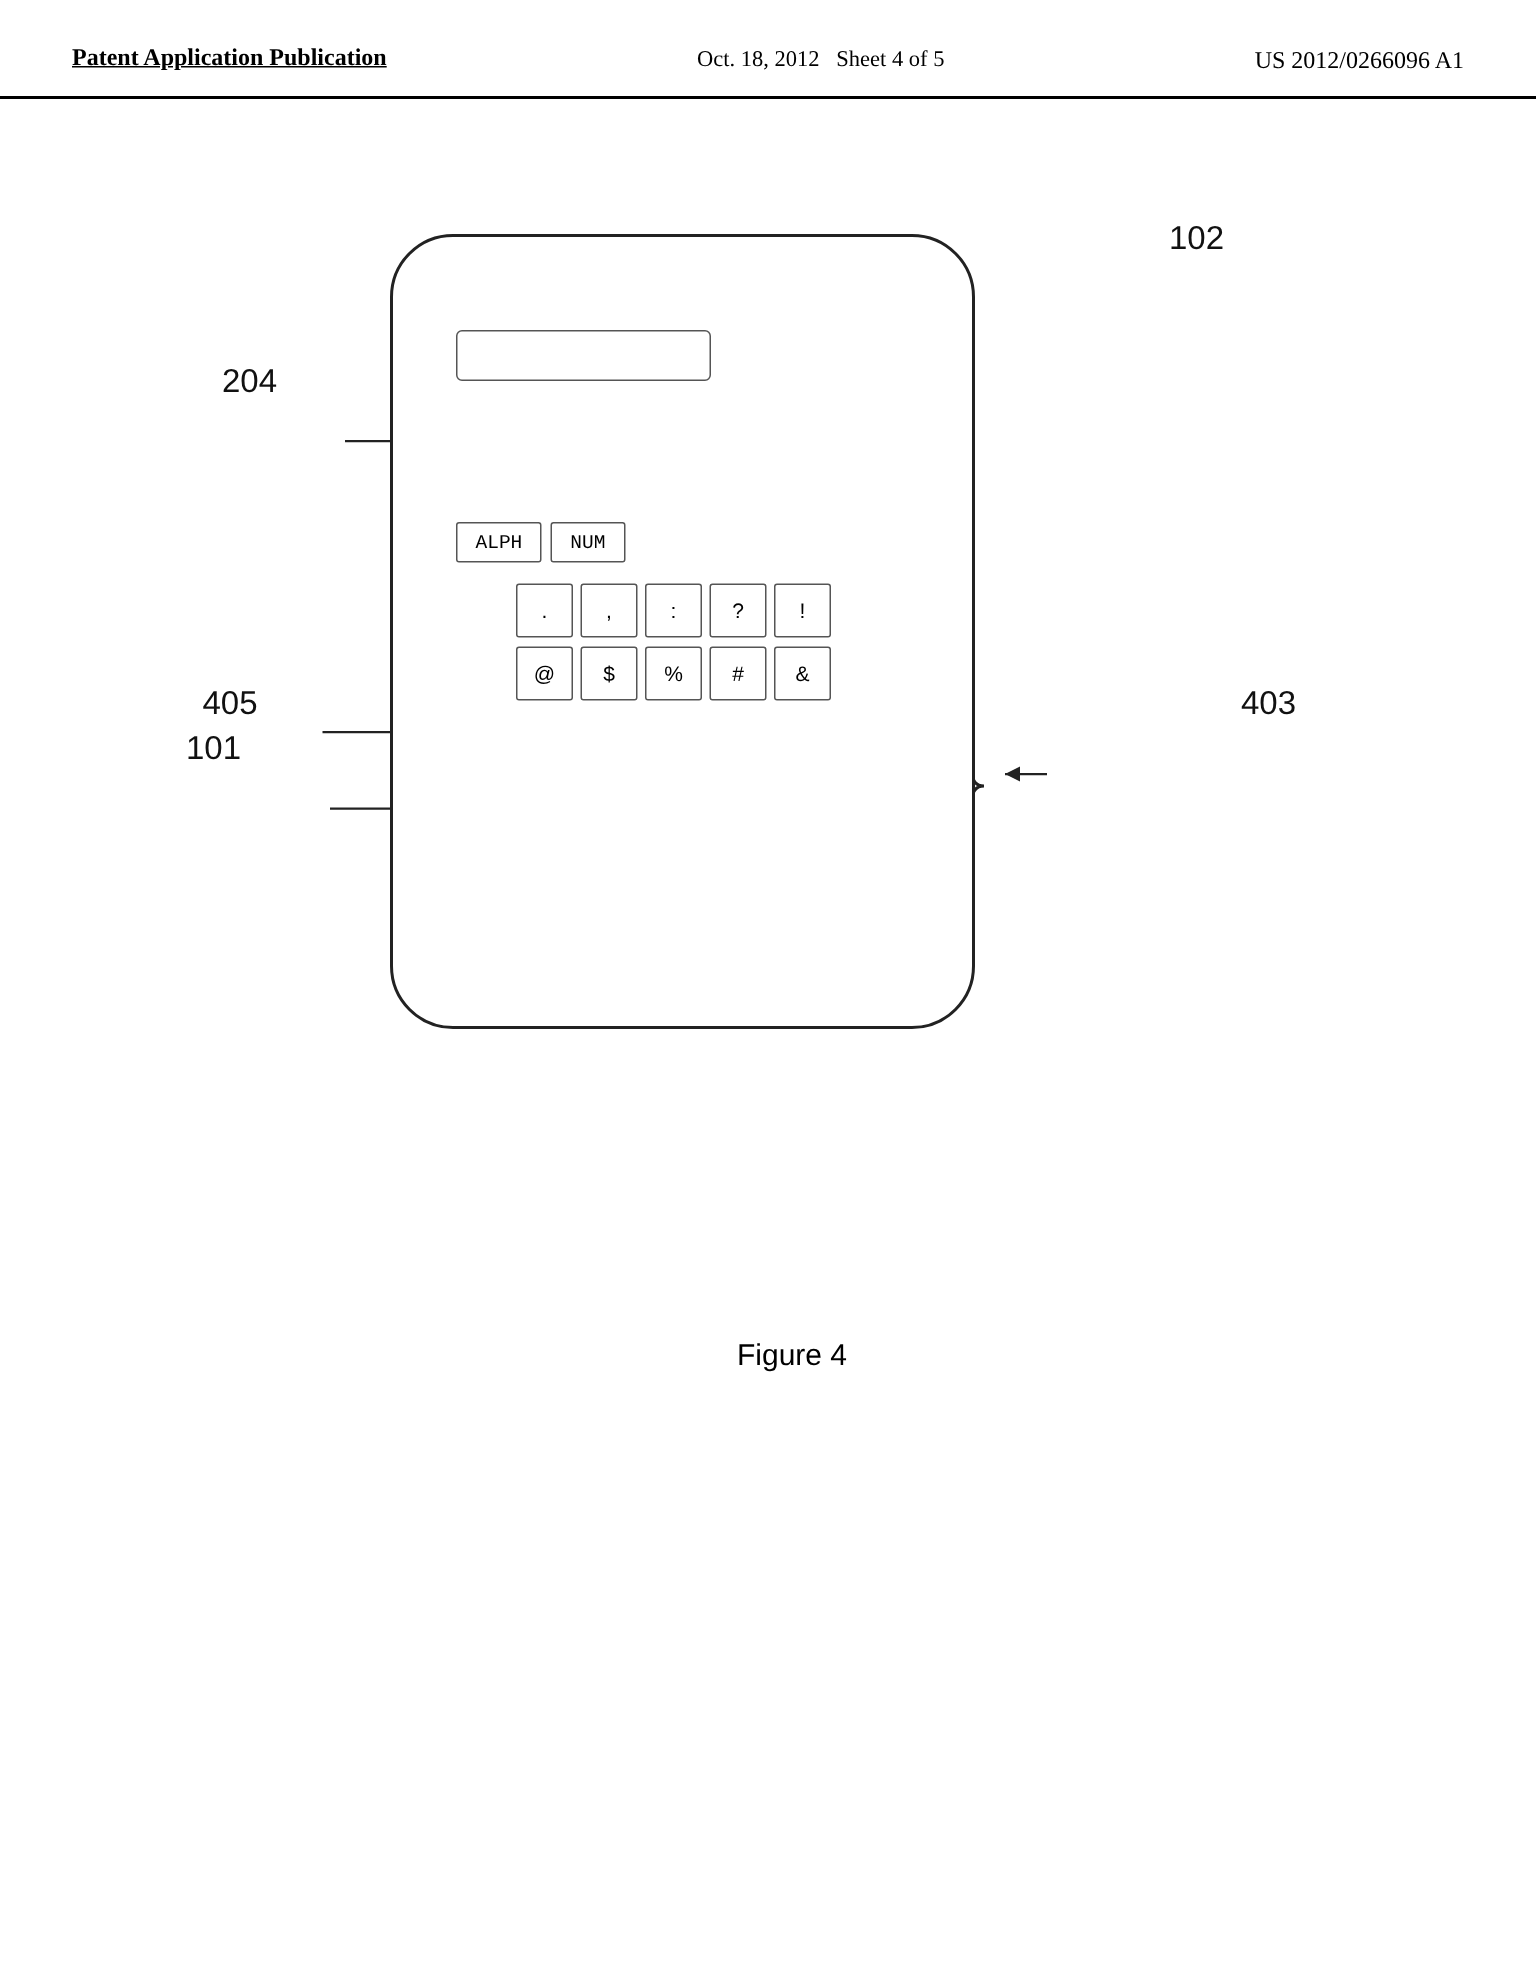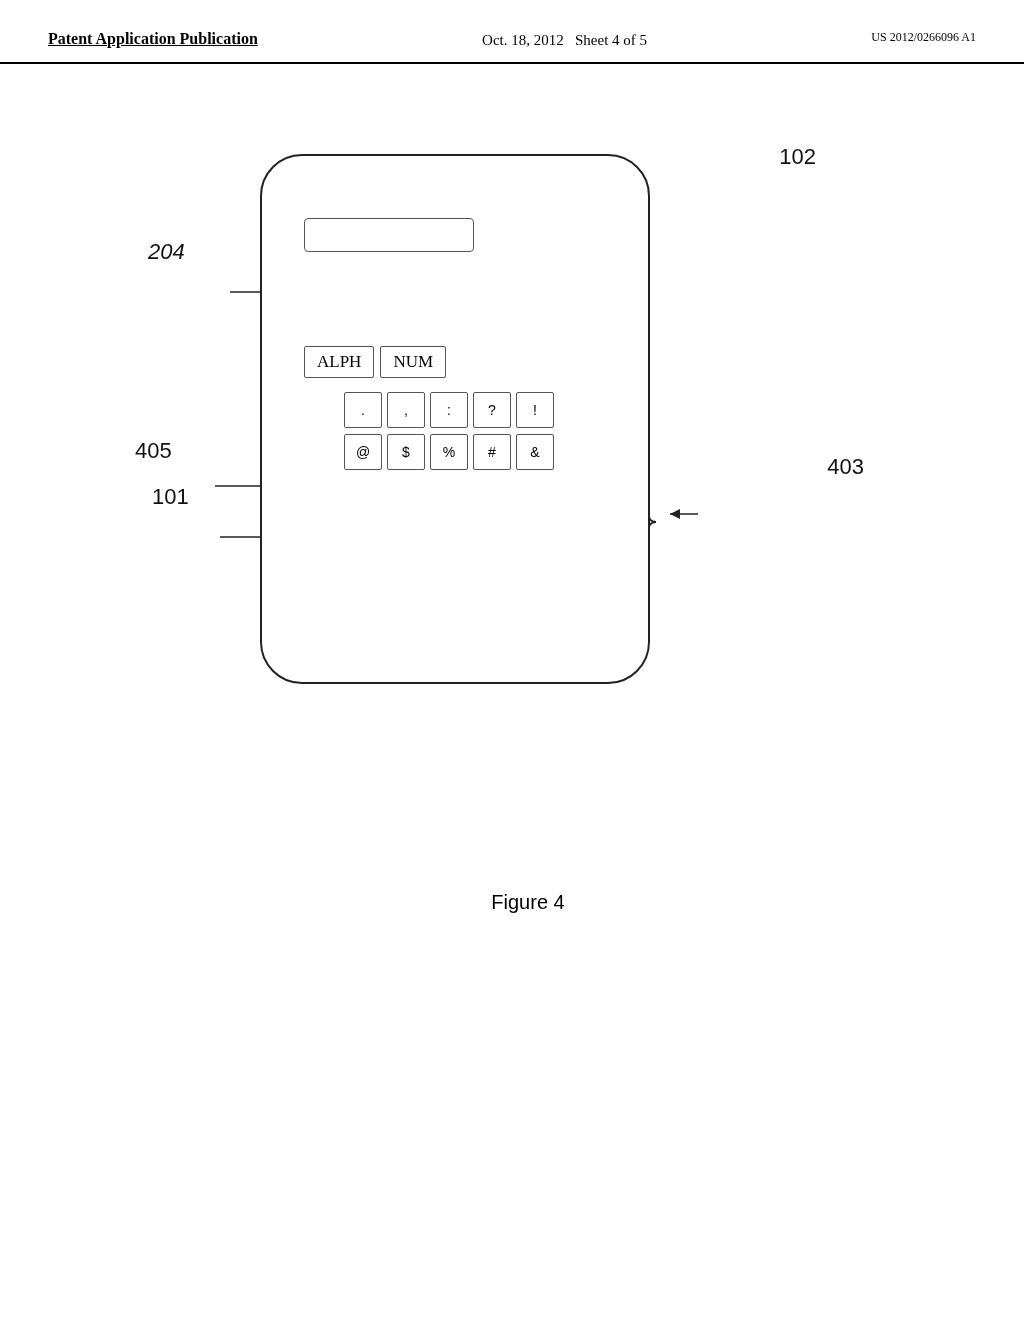--- a/index.html
+++ b/index.html
@@ -31,21 +31,21 @@
     }
 
     .header-center {
       font-size: 15px;
       text-align: center;
       line-height: 1.6;
       font-family: Liberation Serif, serif;
     }
 
     .header-right {
-      font-size: 12px;
+      font-size: 16px;
       text-align: center;
       line-height: 1.6;
     }
 
     
     .diagram-area {
       position: relative;
       width: 100%;
       height: 900px;
       margin-top: 30px;
@@ -86,22 +86,22 @@
     
     .tab-row {
       display: flex;
       gap: 6px;
       margin-bottom: 14px;
     }
 
     .tab-btn {
       border: 1.5px solid #555;
       padding: 5px 12px;
-      font-size: 17px;
-      font-family: Liberation Serif, serif;
+      font-size: 13px;
+      font-family: Liberation Mono, monospace;
       background: #fff;
       cursor: pointer;
       border-radius: 2px;
     }
 
     
     .key-row {
       display: flex;
       gap: 5px;
       margin-bottom: 6px;
@@ -157,33 +157,32 @@
     
     .lbl-102 {
       top: 50px;
       right: 208px;
     }
 
     
     .lbl-204 {
       top: 145px;
       left: 148px;
-      font-style: italic;
     }
 
     
     .lbl-405 {
-      top: 344px;
+      top: 360px;
       left: 135px;
     }
 
     
     .lbl-101 {
       top: 390px;
-      left: 152px;
+      left: 124px;
     }
 
     
     .lbl-403 {
       top: 360px;
       right: 160px;
     }
   </style>
 </head>
 <body>

